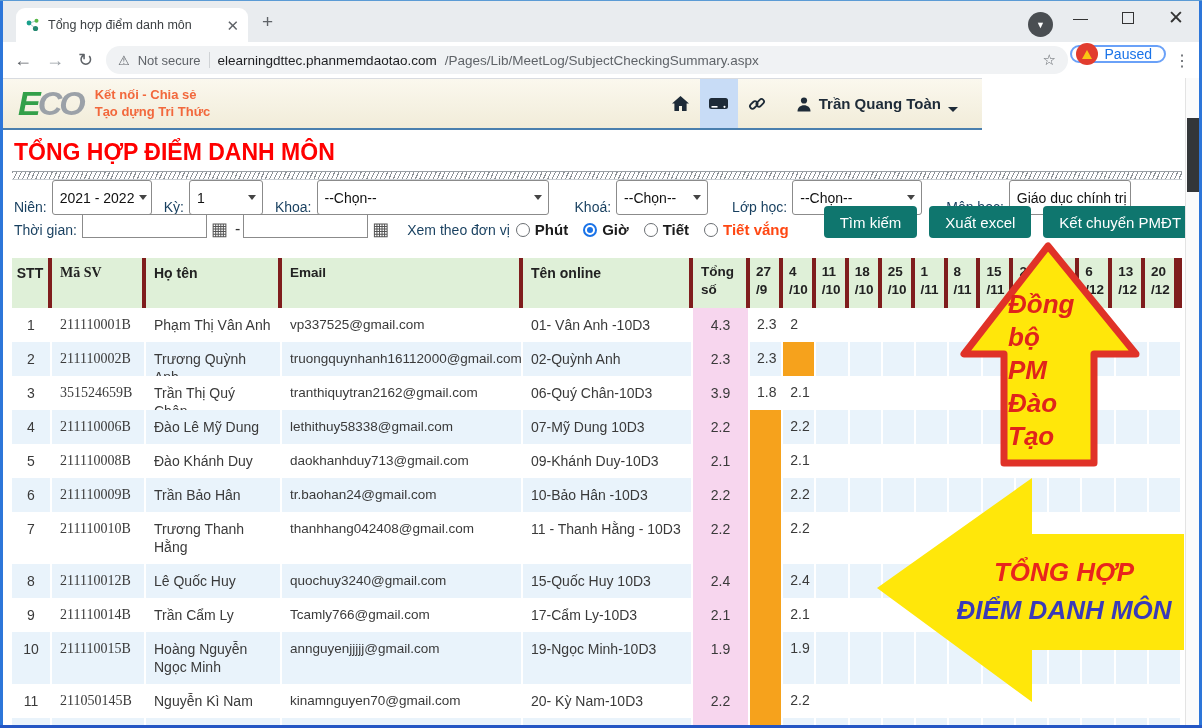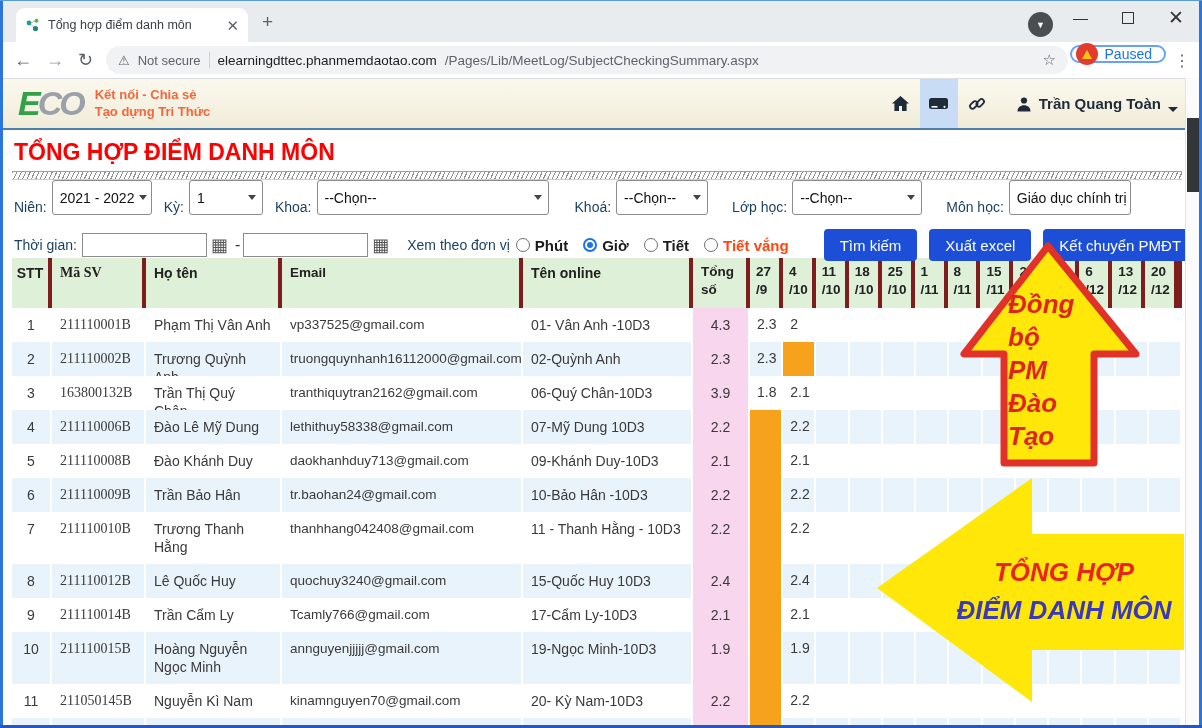--- a/index.html
+++ b/index.html
@@ -32,52 +32,52 @@
   .url-host { color:#202124; font-size:13.5px; }
   .url-path { color:#5f6368; font-size:13.5px; }
   .star { margin-left:auto; font-size:15px; color:#5f6368; }
   .paused { position:absolute; right:36px; top:3px; height:18px; border:2px solid #6aa1f8; border-radius:15px; background:#fff; display:flex; align-items:center; gap:7px; padding:0 12px 0 4px; }
   .paused-avatar { width:22px; height:22px; border-radius:50%; background:#e23c2e; display:flex; align-items:center; justify-content:center; }
   .paused-avatar span { width:0; height:0; border-left:5px solid transparent; border-right:5px solid transparent; border-bottom:9px solid #f9c513; }
   .paused-label { color:#1a73e8; font-size:14px; }
   .menu-dots { position:absolute; right:12px; top:9px; color:#5f6368; font-size:16px; letter-spacing:0; }
 
   
-  .site-header { position:absolute; left:0; top:78px; width:1202px; height:52px; background:linear-gradient(#fbf8ee,#f1ecd9); border-top:1px solid #d8dbe0; border-bottom:2px solid #4a7fae; display:flex; align-items:center; }
+  .site-header { position:absolute; left:0; top:78px; width:982px; height:52px; background:linear-gradient(#fbf8ee,#f1ecd9); border-top:1px solid #d8dbe0; border-bottom:2px solid #4a7fae; display:flex; align-items:center; }
   .logo { margin-left:18px; font-size:34px; font-weight:bold; letter-spacing:-3px; font-style:italic; }
   .logo .e { color:#33a04a; } .logo .co { color:#9ba1a8; }
   .tagline { margin-left:12px; font-size:13px; font-weight:bold; color:#f2683c; line-height:1.3; }
   .hdr-right { margin-left:auto; display:flex; align-items:center; margin-right:24px; height:100%; }
   .hdr-ic { width:38px; height:100%; display:flex; align-items:center; justify-content:center; }
   .hdr-ic.active { background:#c8dcf6; }
   .user-chip { display:flex; align-items:flex-end; gap:7px; margin-left:20px; color:#1e2b38; font-size:15px; font-weight:bold; }
   .caret { width:0; height:0; border-left:5px solid transparent; border-right:5px solid transparent; border-top:5px solid #1e2b38; }
 
   
   .page-title { position:absolute; left:14px; top:139px; font-size:23px; font-weight:bold; color:#ff0000; z-index:2; }
   .hatch { position:absolute; left:12px; top:171px; width:1170px; height:9px; border-top:1px solid #9aa0a5; border-bottom:1px solid #c9ced2;
            background:repeating-linear-gradient(115deg,#8d9297 0 1px,#ffffff 1px 4px); }
 
   .frow1 { position:absolute; left:14px; top:189px; height:26px; display:flex; align-items:flex-end; z-index:2; }
-  .frow2 { position:absolute; left:14px; top:228px; height:34px; display:flex; align-items:center; z-index:2; }
+  .frow2 { position:absolute; left:14px; top:204px; height:34px; display:flex; align-items:flex-end; z-index:2; }
   .flabel { color:#173f5f; font-size:14px; margin:0 5px 0 12px; white-space:nowrap; }
   .flabel.first { margin-left:0; }
   .fselect { height:35px; background:#fff; border:1px solid #8b8b8b; border-radius:3px; display:flex; align-items:center; justify-content:space-between; padding:0 6px 0 7px; font-size:14px; color:#111; white-space:nowrap; overflow:hidden; }
   .sel-arrow { width:0; height:0; border-left:4px solid transparent; border-right:4px solid transparent; border-top:5px solid #444; margin-left:5px; flex:none; }
   .ftext { height:24px; width:125px; border:1px solid #8b8b8b; background:#fff; font-size:13px; padding:0 5px; }
   .cal-btn { font-size:18px; color:#555; margin:0 4px; line-height:1; }
   .dash { color:#333; margin:0 3px; }
   .unit-label { color:#173f5f; font-size:14px; margin:0 6px 0 14px; white-space:nowrap; }
   .radio-wrap { display:flex; align-items:center; gap:5px; margin-right:15px; cursor:default; }
   .radio { width:14px; height:14px; border-radius:50%; border:1.5px solid #6b6f73; background:#fff; flex:none; position:relative; }
   .radio.sel { border:2px solid #1a73e8; }
   .radio.sel::after { content:""; position:absolute; left:2px; top:2px; width:6px; height:6px; border-radius:50%; background:#1a73e8; }
   .rlabel { font-size:15px; font-weight:bold; color:#1b1b1b; white-space:nowrap; }
   .radio-wrap.hl .rlabel { color:#ff4712; }
-  .btn { height:32px; background:#1d4ed8; color:#fff; border:none; border-radius:4px; font-size:15px; padding:0 16px; margin-left:12px; white-space:nowrap; cursor:pointer; font-family:"Liberation Sans",sans-serif; }
+  .btn { height:32px; background:#0f766e; color:#fff; border:none; border-radius:4px; font-size:15px; padding:0 16px; margin-left:12px; white-space:nowrap; cursor:pointer; font-family:"Liberation Sans",sans-serif; }
   .btn.firstbtn { margin-left:20px; }
 
   
   .tbl { position:absolute; left:12px; top:258px; width:1170px; z-index:1; }
   .thead { display:flex; height:50px; background:#dff0d8; font-weight:bold; color:#222; font-size:14px; }
   .thead > div, .thead .dates > div { border-right:4px solid #7f1d1d; }
   .hcell { padding:7px 8px 0 8px; }
   .trow { display:flex; height:34px; font-size:14px; color:#3a3a3a; }
   .trow.alt { background:#e9f3fb; }
   .trow.tall { height:52px; }
@@ -361,21 +361,21 @@
             <div class="dcell"></div>
             <div class="dcell"></div>
             <div class="dcell"></div>
             <div class="dcell"></div>
             <div class="dcell"></div>
             <div class="dcell"></div>
           </div>
         </div>
         <div class="trow">
           <div class="cell c-stt">3</div>
-          <div class="cell c-masv">163800132B</div>
+          <div class="cell c-masv">351524659B</div>
           <div class="cell c-hoten">Trần Thị Quý Chân</div>
           <div class="cell c-email">tranthiquytran2162@gmail.com</div>
           <div class="cell c-online">06-Quý Chân-10D3</div>
           <div class="cell c-tong">3.9</div>
           <div class="dates">
             <div class="dcell">1.8</div>
             <div class="dcell">2.1</div>
             <div class="dcell"></div>
             <div class="dcell"></div>
             <div class="dcell"></div>

